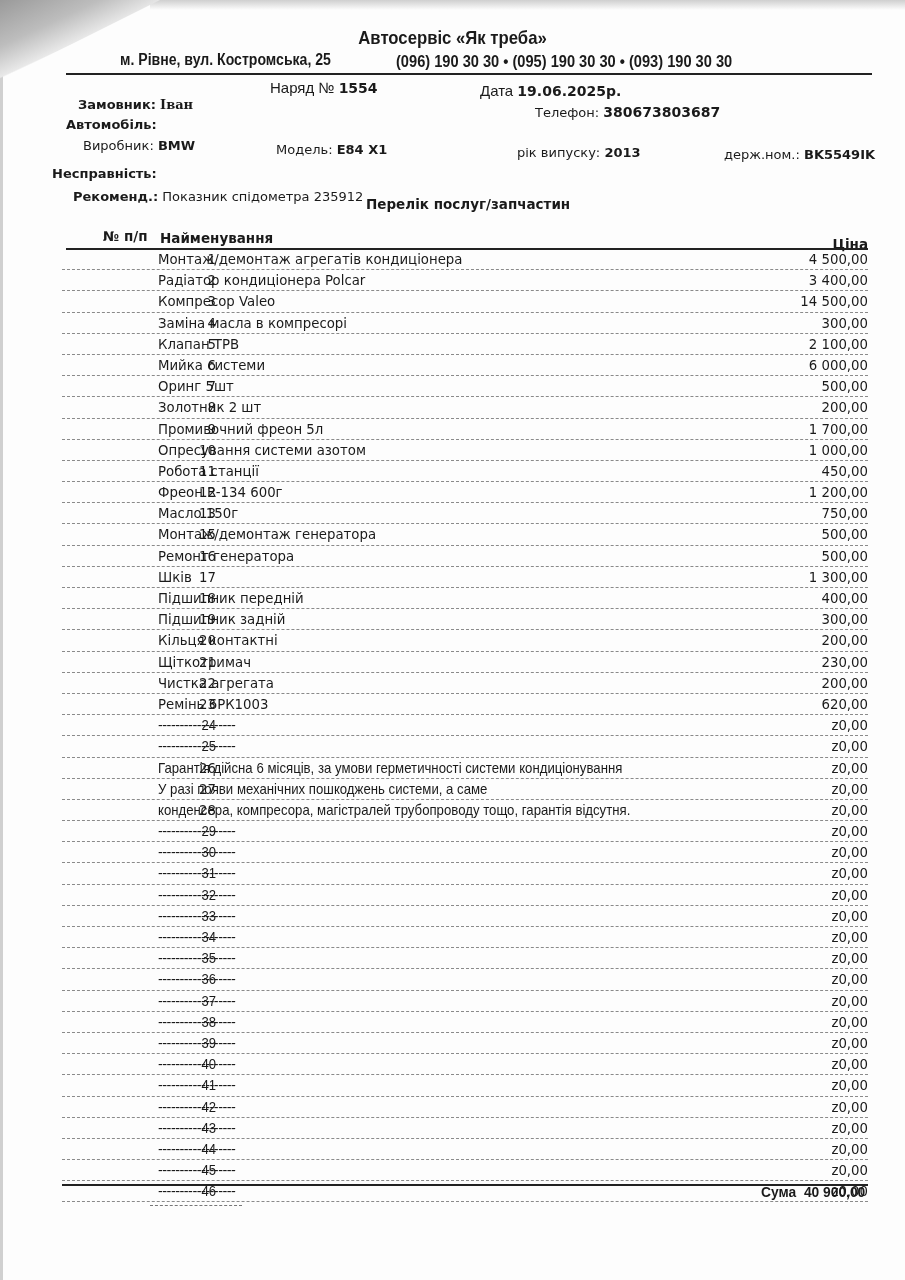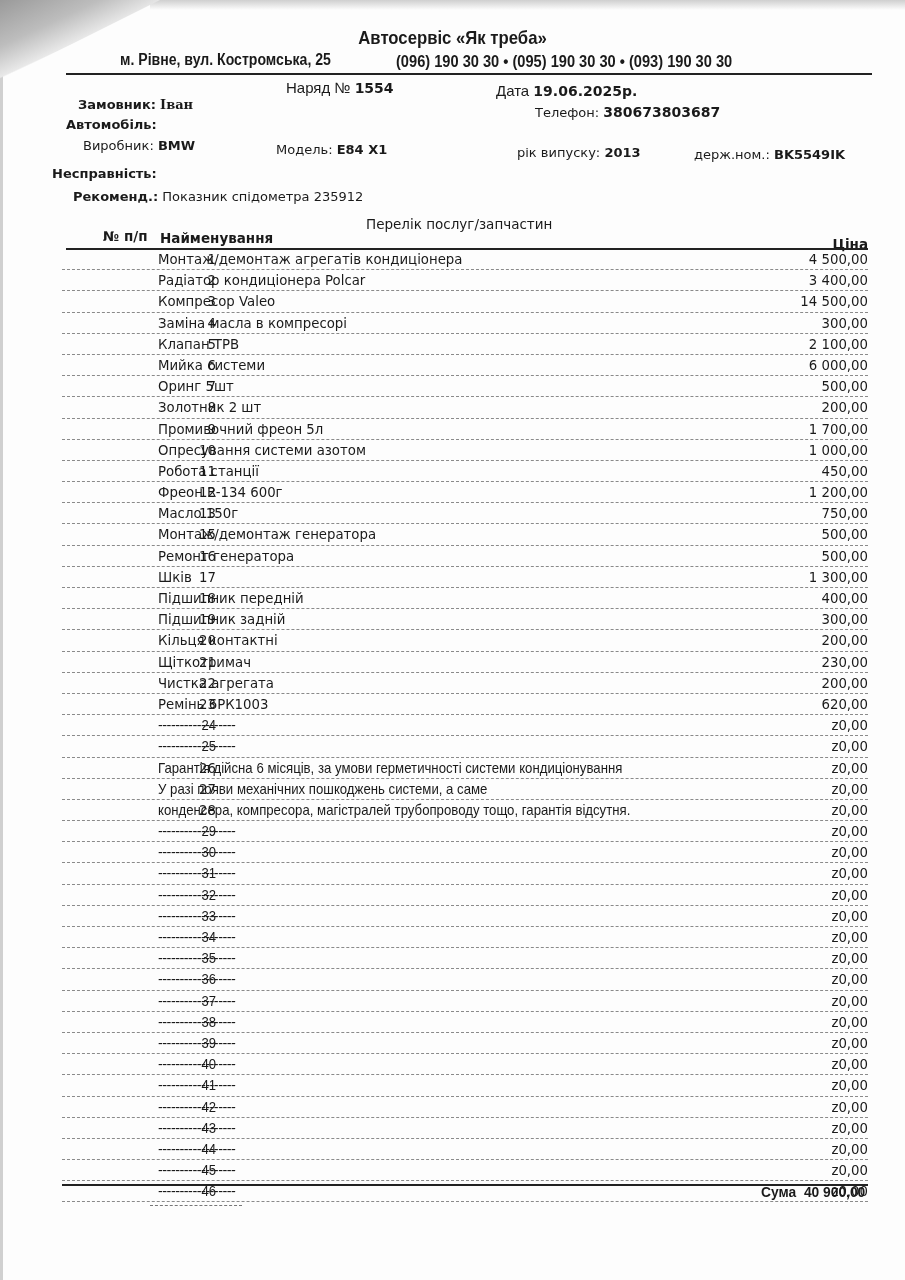--- a/index.html
+++ b/index.html
@@ -26,23 +26,23 @@
     white-space:nowrap;
   }
   .phones {
     position:absolute; left:396px; top:52px; font-family:"Liberation Sans", sans-serif;
     font-weight:bold; font-size:17px; transform:scaleX(0.86); transform-origin:left; white-space:nowrap;
   }
   .hrule { position:absolute; height:2px; background:#222; }
 
   .lbl { position:absolute; font-size:13px; white-space:nowrap; }
   .lbl b { font-weight:bold; }
-  .cn { font-family:"Liberation Sans", sans-serif; font-size:15px; transform:scaleX(0.9); transform-origin:left;margin-left:16px; }
-
-  .section-title { position:absolute; left:366px; top:216px; font-weight:normal; font-size:13.5px; }
+  .cn { font-family:"Liberation Sans", sans-serif; font-size:15px; transform:scaleX(0.9); transform-origin:left; }
+
+  .section-title { position:absolute; left:366px; top:196px; font-weight:bold; font-size:13.5px; }
   .col-h { position:absolute; font-weight:bold; font-size:13.5px; }
 
   .rows { position:absolute; left:62px; top:249px; width:806px; }
   .row {
     position:relative; height:20.2px; border-bottom:1px dashed #8a8a8a;
     font-size:13.3px; line-height:21px;
   }
   .row .num { position:absolute; right:652px; width:60px; text-align:right; }
   .row .name { position:absolute; left:96px; white-space:nowrap; }
   .row .price { position:absolute; right:0; text-align:left; }
@@ -93,21 +93,21 @@
   <b>BMW</b>
 </div>
 <div class="lbl" style="left:276px; top:142px;">
   <span>Модель:</span>
   <b>E84 X1</b>
 </div>
 <div class="lbl" style="left:517px; top:145px;">
   <span>рік випуску:</span>
   <b>2013</b>
 </div>
-<div class="lbl" style="left:694px; top:147px;">
+<div class="lbl" style="left:724px; top:147px;">
   <span>держ.ном.:</span>
   <b>BK5549IK</b>
 </div>
 
 <div class="lbl" style="left:52px; top:166px;">
   <b>Несправність:</b>
   <span></span>
 </div>
 <div class="lbl" style="left:73px; top:189px;">
   <b>Рекоменд.:</b>

